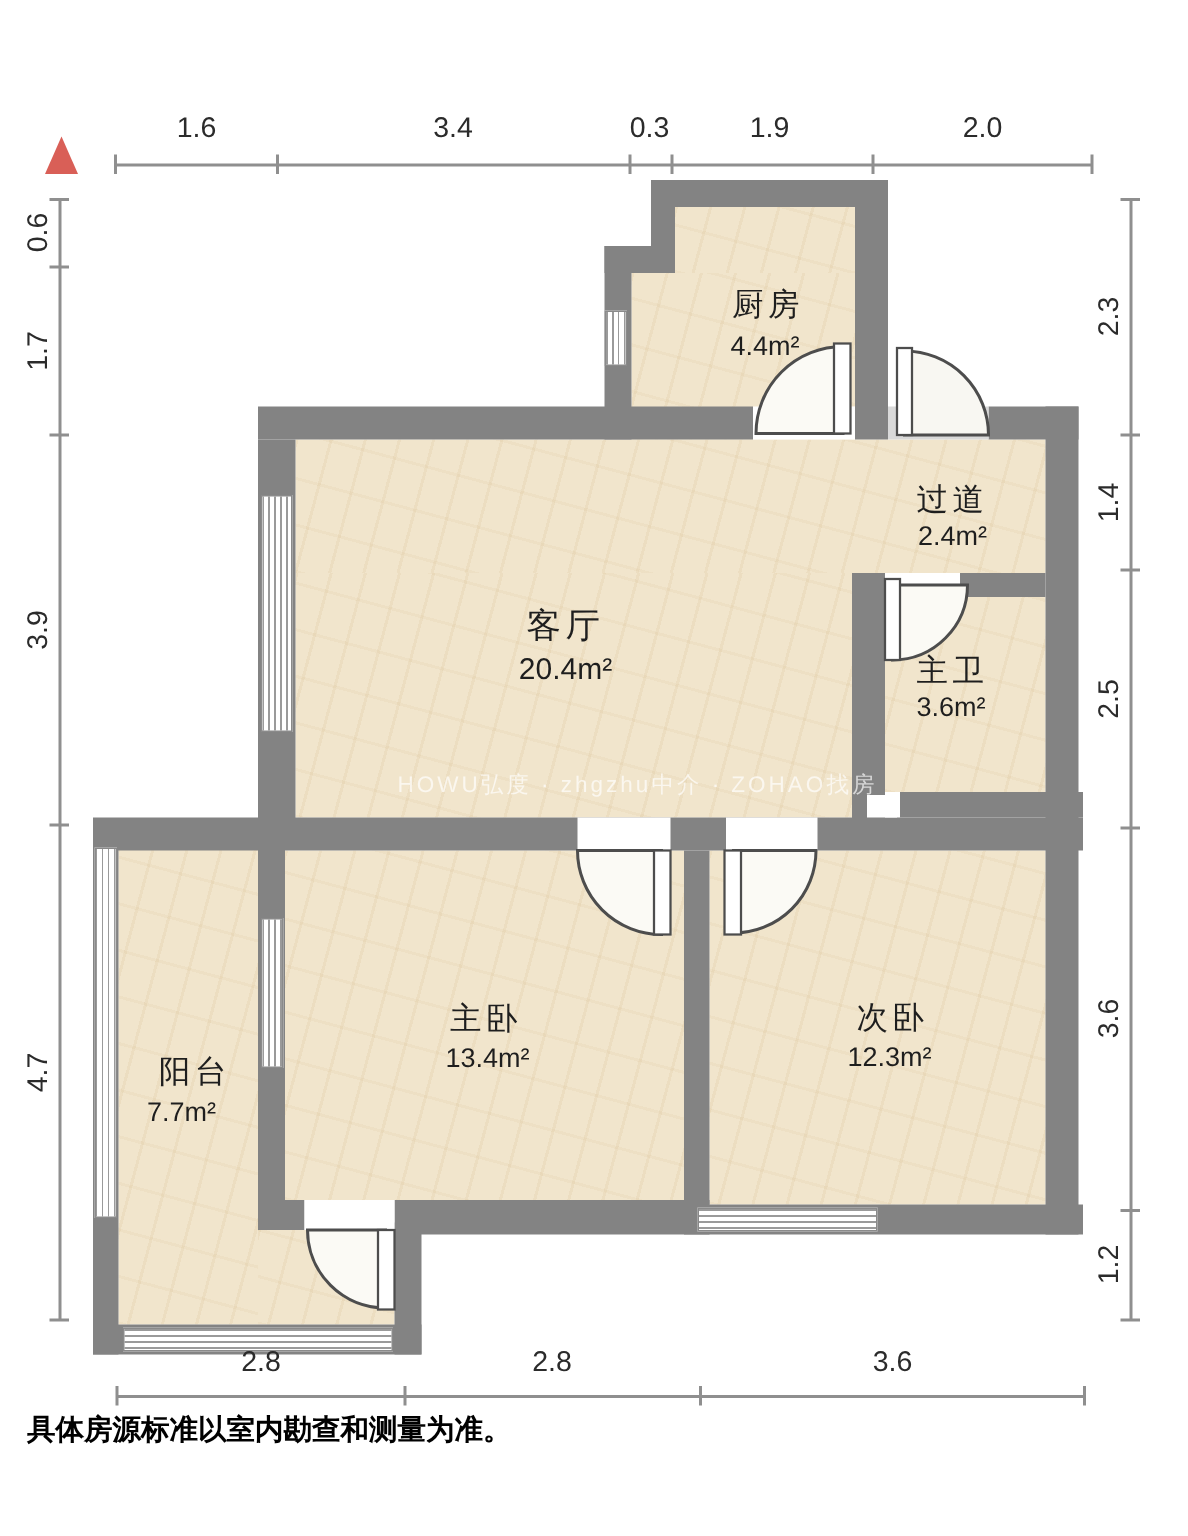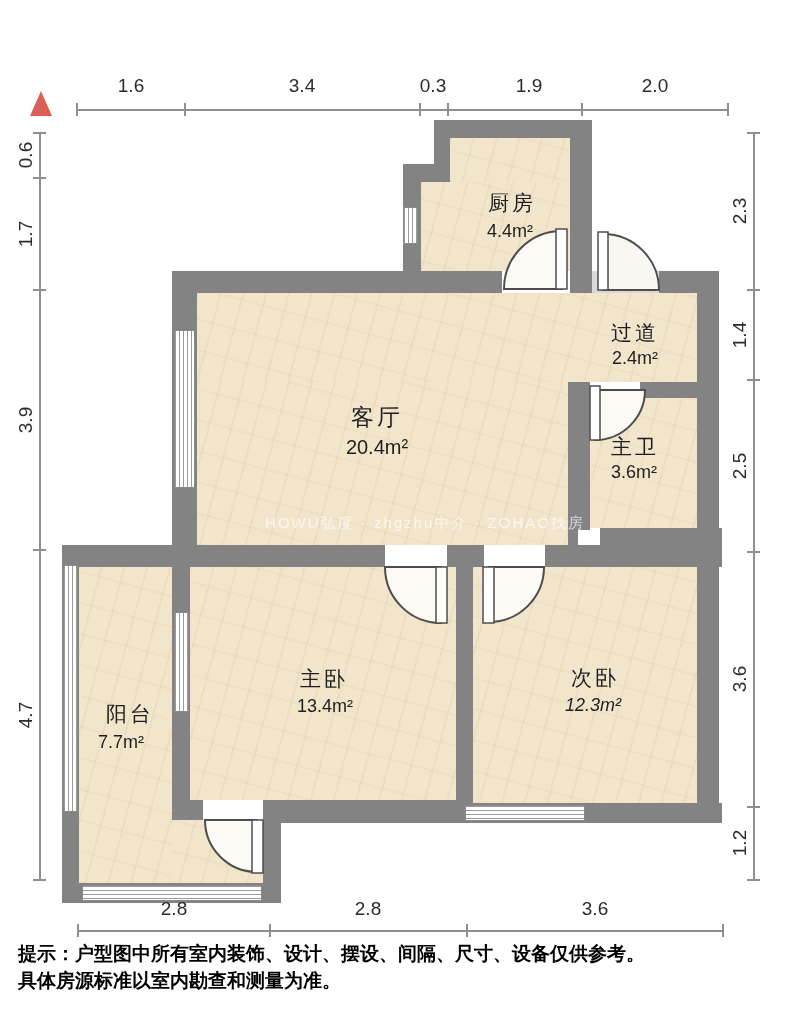--- a/index.html
+++ b/index.html
@@ -107,35 +107,35 @@
   <div class="room-area" style="left:510px;top:231px;">4.4m²</div>
   <div class="room-name" style="left:635px;top:333px;">过道</div>
   <div class="room-area" style="left:635px;top:358px;">2.4m²</div>
   <div class="room-name big" style="left:377px;top:417px;">客厅</div>
   <div class="room-area" style="left:377px;top:447px;font-size:20px;">20.4m²</div>
   <div class="room-name" style="left:635px;top:447px;">主卫</div>
   <div class="room-area" style="left:634px;top:472px;">3.6m²</div>
   <div class="room-name" style="left:324px;top:679px;">主卧</div>
   <div class="room-area" style="left:325px;top:706px;">13.4m²</div>
   <div class="room-name" style="left:595px;top:678px;">次卧</div>
-  <div class="room-area" style="left:593px;top:705px;font-style:italic;">12.3m²</div>
+  <div class="room-area" style="left:593px;top:705px;">12.3m²</div>
   <div class="room-name" style="left:130px;top:714px;">阳台</div>
   <div class="room-area" style="left:121px;top:742px;text-align:right;">7.7m²</div>
 
   <div class="dim-line" style="left:77px;top:109px;width:651px;height:2px;"></div>
   <div class="tick v" style="left:76px;top:103px;"></div>
   <div class="tick v" style="left:184px;top:103px;"></div>
   <div class="tick v" style="left:419px;top:103px;"></div>
   <div class="tick v" style="left:447px;top:103px;"></div>
   <div class="tick v" style="left:581px;top:103px;"></div>
   <div class="tick v" style="left:727px;top:103px;"></div>
   <div class="dim-label" style="left:131px;top:86px;">1.6</div>
   <div class="dim-label" style="left:302px;top:86px;">3.4</div>
   <div class="dim-label" style="left:433px;top:86px;">0.3</div>
-  <div class="dim-label" style="left:529px;top:86px;">1.9</div>
+  <div class="dim-label" style="left:513px;top:86px;">1.9</div>
   <div class="dim-label" style="left:655px;top:86px;">2.0</div>
 
   <div class="dim-line" style="left:39px;top:133px;width:2px;height:747px;"></div>
   <div class="tick h" style="left:33px;top:132px;"></div>
   <div class="tick h" style="left:33px;top:177px;"></div>
   <div class="tick h" style="left:33px;top:289px;"></div>
   <div class="tick h" style="left:33px;top:549px;"></div>
   <div class="tick h" style="left:33px;top:879px;"></div>
   <div class="dim-label rot" style="left:26px;top:155px;">0.6</div>
   <div class="dim-label rot" style="left:26px;top:234px;">1.7</div>
@@ -158,17 +158,16 @@
   <div class="dim-line" style="left:78px;top:930px;width:646px;height:2px;"></div>
   <div class="tick v" style="left:77px;top:924px;"></div>
   <div class="tick v" style="left:269px;top:924px;"></div>
   <div class="tick v" style="left:466px;top:924px;"></div>
   <div class="tick v" style="left:722px;top:924px;"></div>
   <div class="dim-label" style="left:174px;top:909px;">2.8</div>
   <div class="dim-label" style="left:368px;top:909px;">2.8</div>
   <div class="dim-label" style="left:595px;top:909px;">3.6</div>
 
   <div class="footer">
-    <div>提示：户型图中所有室内装饰、设计、摆设、间隔、尺寸、设备仅供参考。</div>
     <div>具体房源标准以室内勘查和测量为准。</div>
   </div>
 
 </div>
 
 </body></html>

